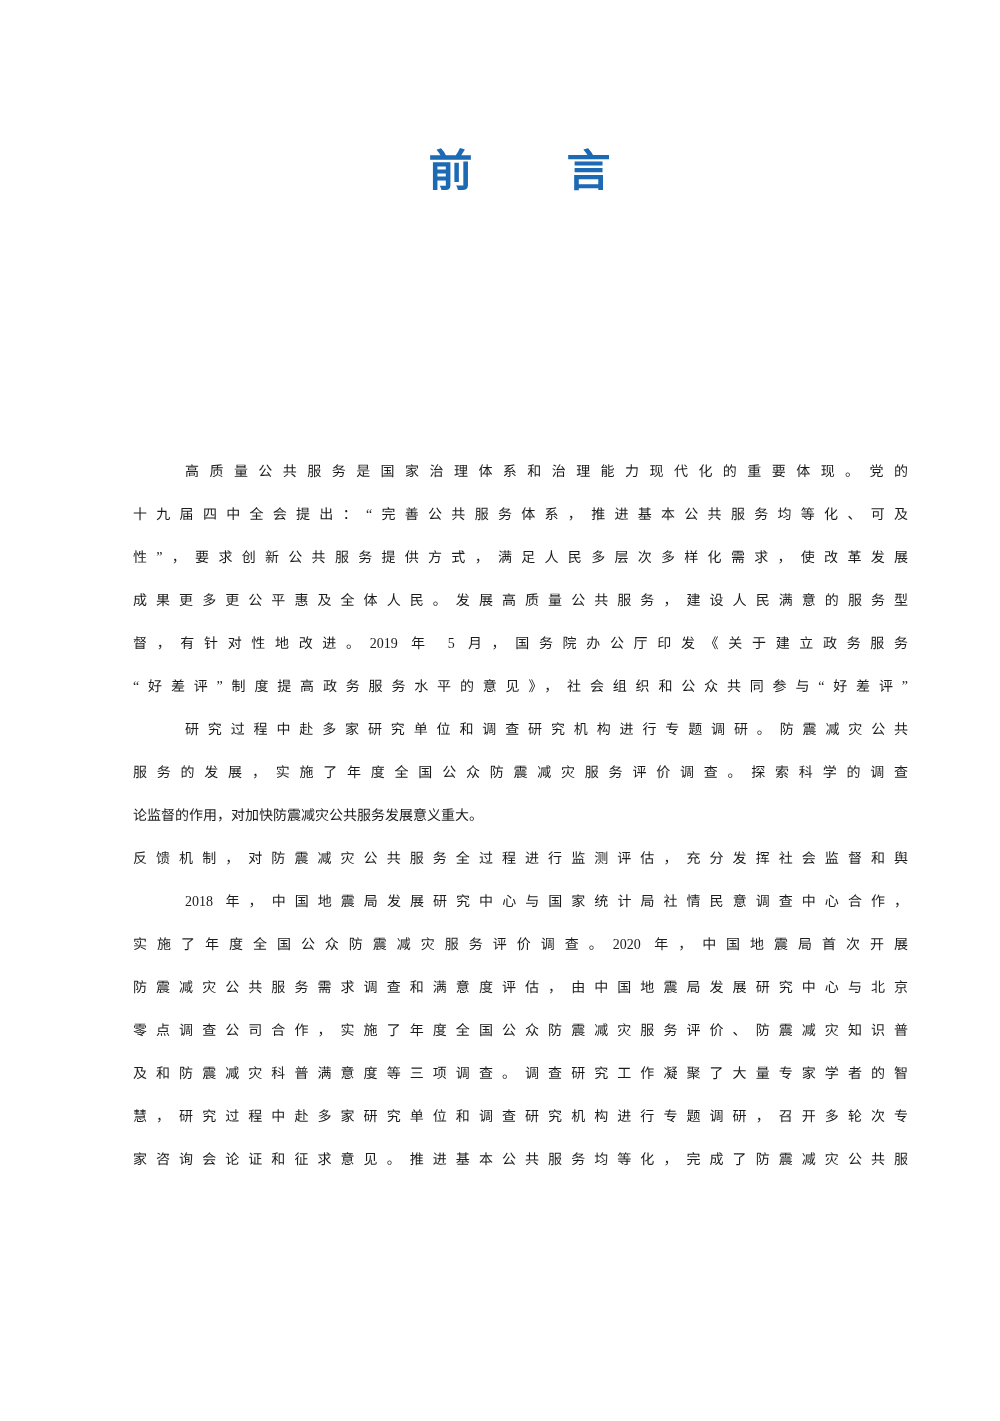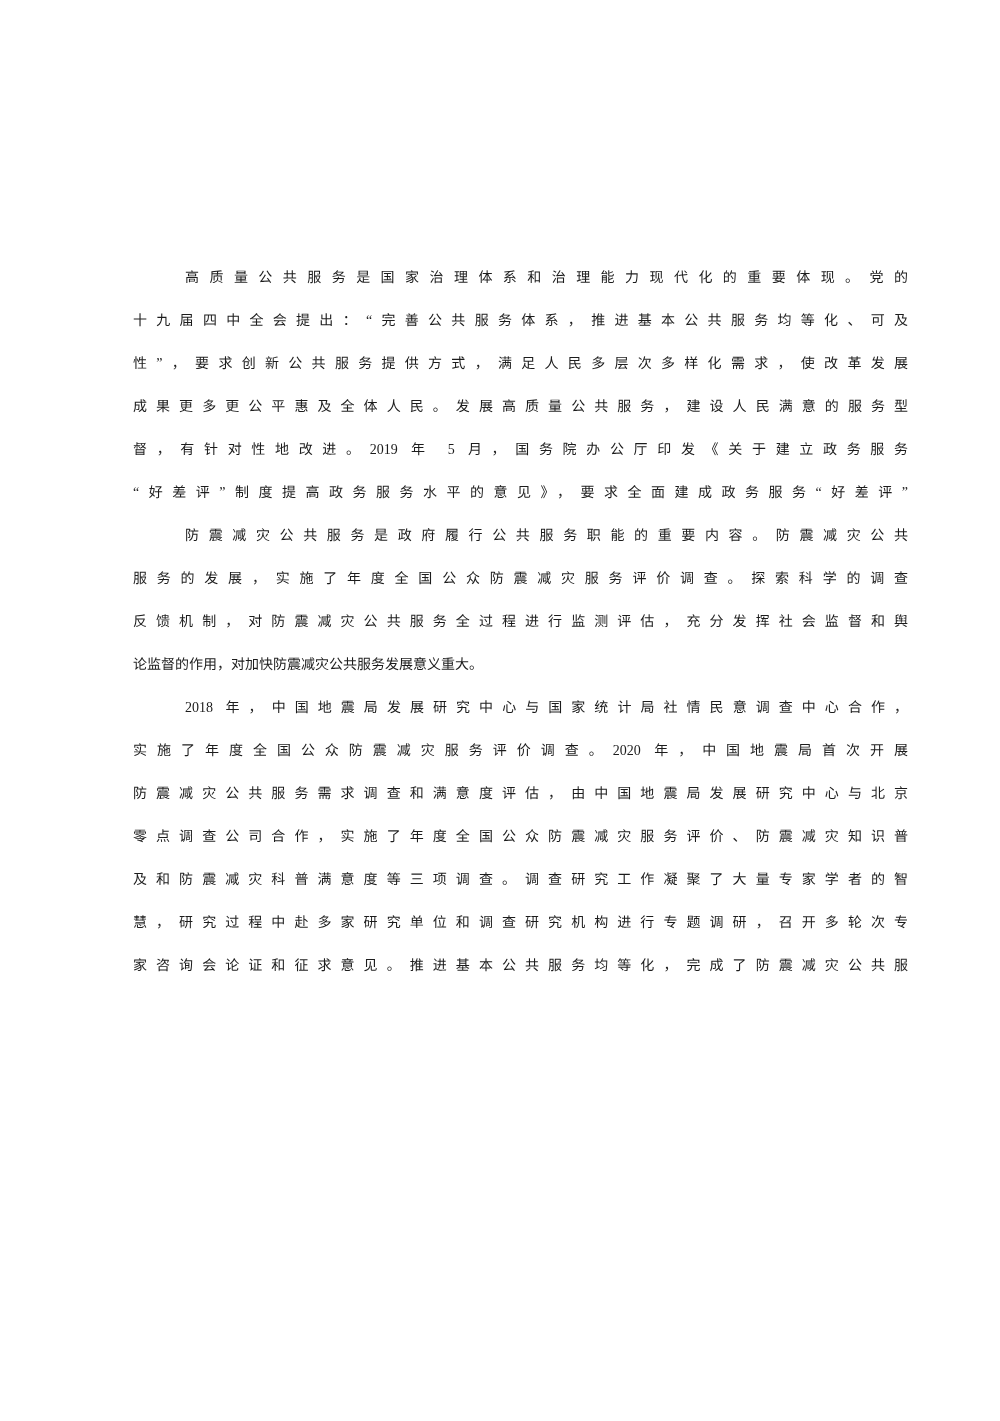--- a/index.html
+++ b/index.html
@@ -51,37 +51,38 @@
   }
   .line.indent {
     text-indent: 52px;
   }
 </style>
 </head>
 <body>
 
 <div class="doc-page">
 
+  <h1 class="doc-title" style="color: rgb(29, 106, 180);">前　　言</h1>
 
   <div class="body-text">
 
     <div class="para">
       <div class="line just indent">高质量公共服务是国家治理体系和治理能力现代化的重要体现。党的</div>
       <div class="line just">十九届四中全会提出：“完善公共服务体系，推进基本公共服务均等化、可及</div>
       <div class="line just">性”，要求创新公共服务提供方式，满足人民多层次多样化需求，使改革发展</div>
       <div class="line just">成果更多更公平惠及全体人民。发展高质量公共服务，建设人民满意的服务型</div>
       <div class="line just">督，有针对性地改进。2019 年 5 月，国务院办公厅印发《关于建立政务服务</div>
-      <div class="line just">“好差评”制度提高政务服务水平的意见》，要求全面建成政务服务“好差评”</div>
+      <div class="line just">“好差评”制度提高政务服务水平的意见》，社会组织和公众共同参与“好差评”</div>
     </div>
 
     <div class="para">
-      <div class="line just indent">防震减灾公共服务是政府履行公共服务职能的重要内容。防震减灾公共</div>
+      <div class="line just indent">研究过程中赴多家研究单位和调查研究机构进行专题调研。防震减灾公共</div>
       <div class="line just">服务的发展，实施了年度全国公众防震减灾服务评价调查。探索科学的调查</div>
+      <div class="line">论监督的作用，对加快防震减灾公共服务发展意义重大。</div>
       <div class="line just">反馈机制，对防震减灾公共服务全过程进行监测评估，充分发挥社会监督和舆</div>
-      <div class="line">论监督的作用，对加快防震减灾公共服务发展意义重大。</div>
     </div>
 
     <div class="para">
       <div class="line just indent">2018 年，中国地震局发展研究中心与国家统计局社情民意调查中心合作，</div>
       <div class="line just">实施了年度全国公众防震减灾服务评价调查。2020 年，中国地震局首次开展</div>
       <div class="line just">防震减灾公共服务需求调查和满意度评估，由中国地震局发展研究中心与北京</div>
       <div class="line just">零点调查公司合作，实施了年度全国公众防震减灾服务评价、防震减灾知识普</div>
       <div class="line just">及和防震减灾科普满意度等三项调查。调查研究工作凝聚了大量专家学者的智</div>
       <div class="line just">慧，研究过程中赴多家研究单位和调查研究机构进行专题调研，召开多轮次专</div>
       <div class="line just">家咨询会论证和征求意见。推进基本公共服务均等化，完成了防震减灾公共服</div>

